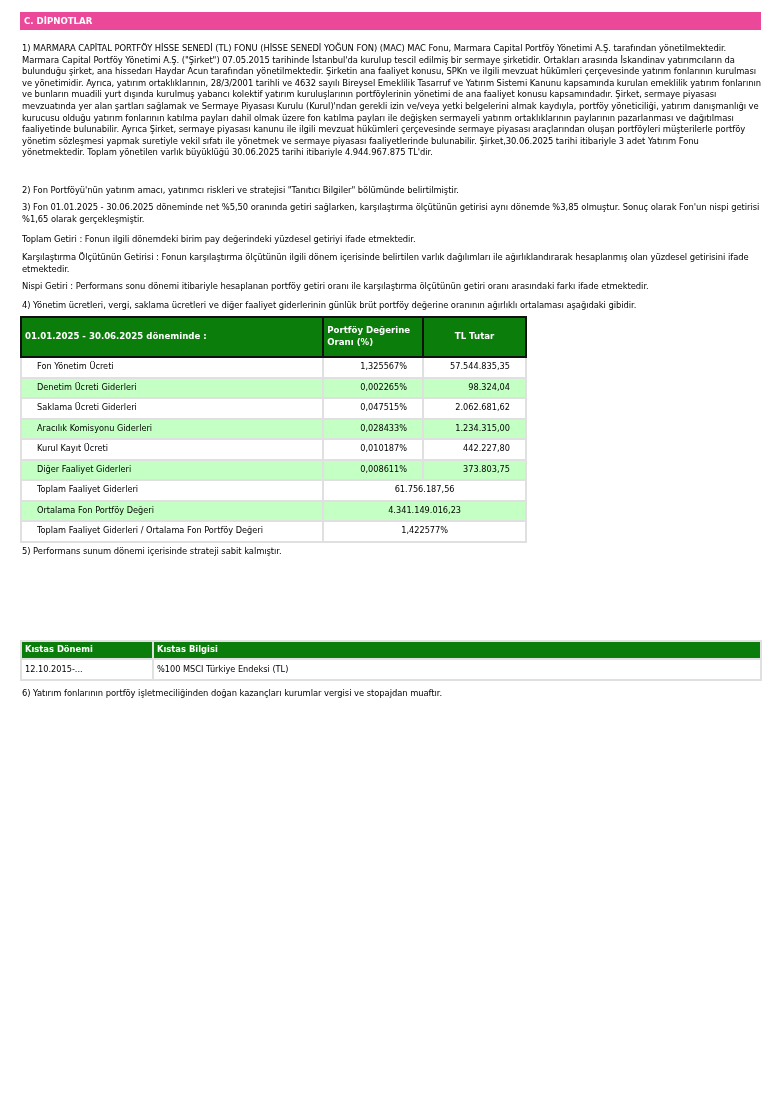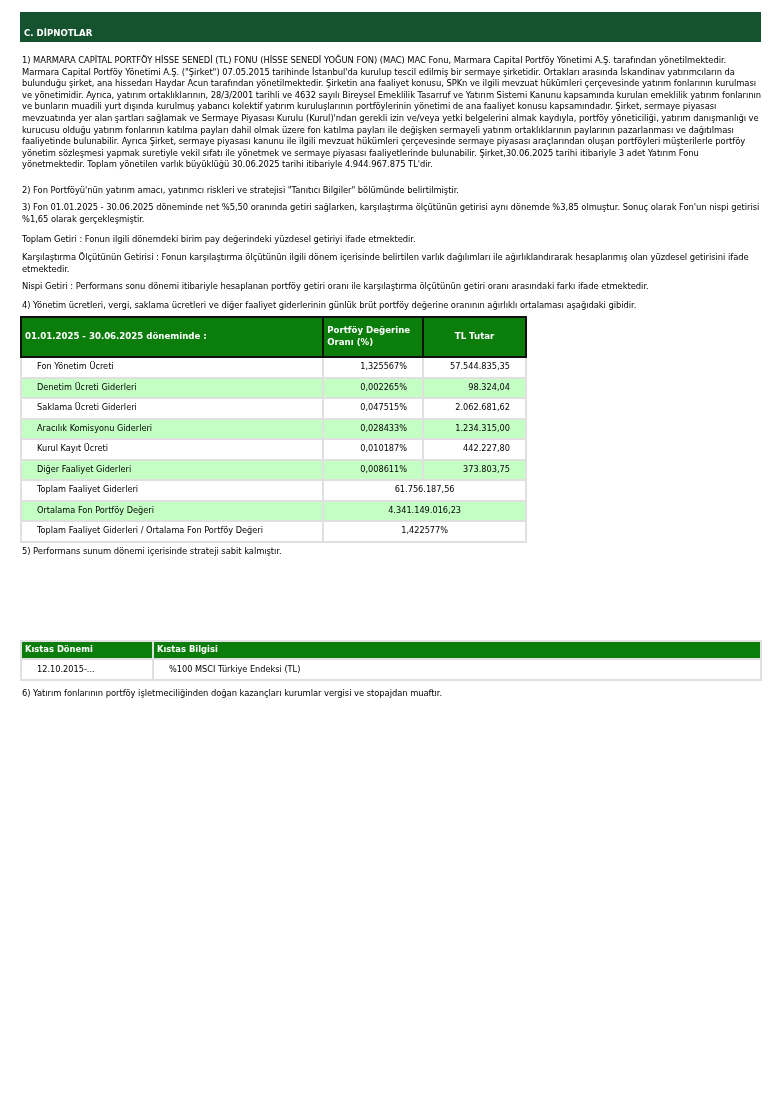--- a/index.html
+++ b/index.html
@@ -9,34 +9,34 @@
       font-size: 8.4px;
       color: #000;
       position: relative;
       overflow: hidden;
       line-height: 1.38;
     }
     .section-header {
       position: absolute;
       left: 20px; top: 12px;
       width: 741px; height: 18px;
-      background: #14532d;
+      background: #ec4899;
       color: #fff;
       font-weight: bold;
       font-size: 8.6px;
-      padding: 15px 4px;
+      padding: 3px 4px;
       line-height: 12px;
     }
     .para {
       position: absolute;
       left: 22px;
       width: 740px;
       letter-spacing: -0.05px;
     }
-    #p1 { top: 55px; }
+    #p1 { top: 43px; }
     #p2 { top: 185px; }
     #p3 { top: 202px; }
     #p3b { top: 234px; }
     #p3c { top: 252px; }
     #p3d { top: 281px; }
     #p4 { top: 300px; }
     #p5 { top: 546px; }
     #p6 { top: 688px; }
 
     table { border-collapse: collapse; }
@@ -84,21 +84,21 @@
       color: #fff;
       font-weight: bold;
       text-align: left;
       font-size: 8.4px;
       padding: 2px 3px;
       height: 18px;
       border: 2px solid #e0e0e0;
     }
     .kistas-table td {
       height: 21px;
-      padding: 1px 15px;
+      padding: 1px 3px;
       border: 2px solid #e0e0e0;
       font-size: 8.2px;
     }
     .kcol1 { width: 132px; }
   </style>
 </head>
 <body>
 
 <div class="section-header">C. DİPNOTLAR</div>
 

